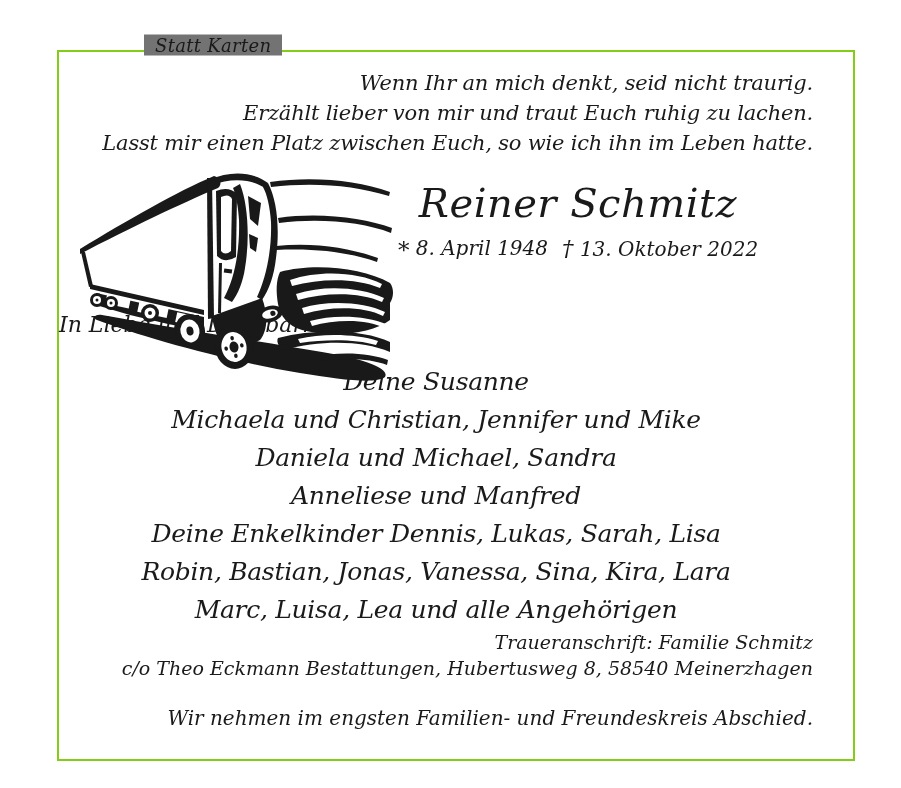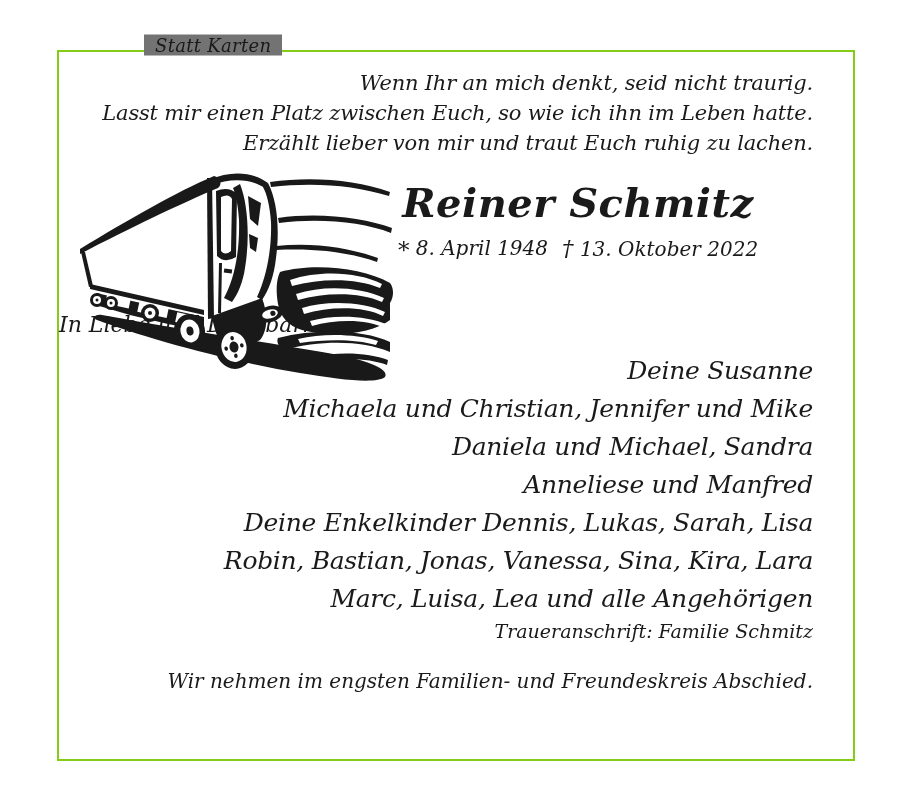--- a/index.html
+++ b/index.html
@@ -48,42 +48,41 @@
   }
   .name-block {
     width: 470px;
     margin: 22px 0 0 auto;
     text-align: center;
   }
   .deceased-name {
     font-size: 40px;
     line-height: 46px;
     letter-spacing: 0.5px;
-    font-weight: bold;
   }
   .dates-row {
     margin-top: 8px;
     font-size: 20px;
     line-height: 28px;
     display: flex;
     justify-content: center;
     gap: 14px;
     white-space: nowrap;
   }
   .date-sym { font-size: 1.15em; }
   .birth .date-sym { vertical-align: -0.14em; }
   .intro {
     margin-top: 46px;
     text-align: left;
     font-size: 22px;
     line-height: 30px;
   }
   .mourners {
-    margin-top: 12px;
-    text-align: right;
+    margin-top: 23px;
+    text-align: center;
     font-size: 25px;
     line-height: 38px;
     letter-spacing: -0.3px;
   }
   .address {
     text-align: right;
     font-size: 19px;
     line-height: 26px;
   }
   .closing {
@@ -96,22 +95,22 @@
 </head>
 <body>
 
 <div class="page">
 
   <div class="frame">
     <div class="content">
 
       <div class="verse">
         <div>Wenn Ihr an mich denkt, seid nicht traurig.</div>
+        <div>Erzählt lieber von mir und traut Euch ruhig zu lachen.</div>
         <div>Lasst mir einen Platz zwischen Euch, so wie ich ihn im Leben hatte.</div>
-        <div>Erzählt lieber von mir und traut Euch ruhig zu lachen.</div>
       </div>
 
       <svg class="truck" viewBox="0 0 322 215" xmlns="http://www.w3.org/2000/svg" aria-hidden="true">
         <g fill="#191919" stroke="none">
 
           <path d="M30,147 C100,160 180,172 250,184 C292,191 318,200 313,209 C304,216 270,212 228,205 C150,192 68,168 25,152 C20,150 23,146 30,147 Z"></path>
 
           <path d="M142,8 C104,24 56,52 8,81 L8,86 C58,60 108,36 146,20 C151,16 148,9 142,8 Z"></path>
 
           <path d="M9,84 L13,84 L21,118 L17,119 Z"></path>
@@ -207,20 +206,21 @@
         <div>Michaela und Christian, Jennifer und Mike</div>
         <div>Daniela und Michael, Sandra</div>
         <div>Anneliese und Manfred</div>
         <div>Deine Enkelkinder Dennis, Lukas, Sarah, Lisa</div>
         <div>Robin, Bastian, Jonas, Vanessa, Sina, Kira, Lara</div>
         <div>Marc, Luisa, Lea und alle Angehörigen</div>
       </div>
 
       <div class="address">
         <div>Traueranschrift: Familie Schmitz</div>
+        <div>c/o Theo Eckmann Bestattungen, Hubertusweg 8, 58540 Meinerzhagen</div>
       </div>
 
       <div class="closing">Wir nehmen im engsten Familien- und Freundeskreis Abschied.</div>
 
     </div>
   </div>
 
   <div class="corner-label">Statt Karten</div>
 
 </div>

